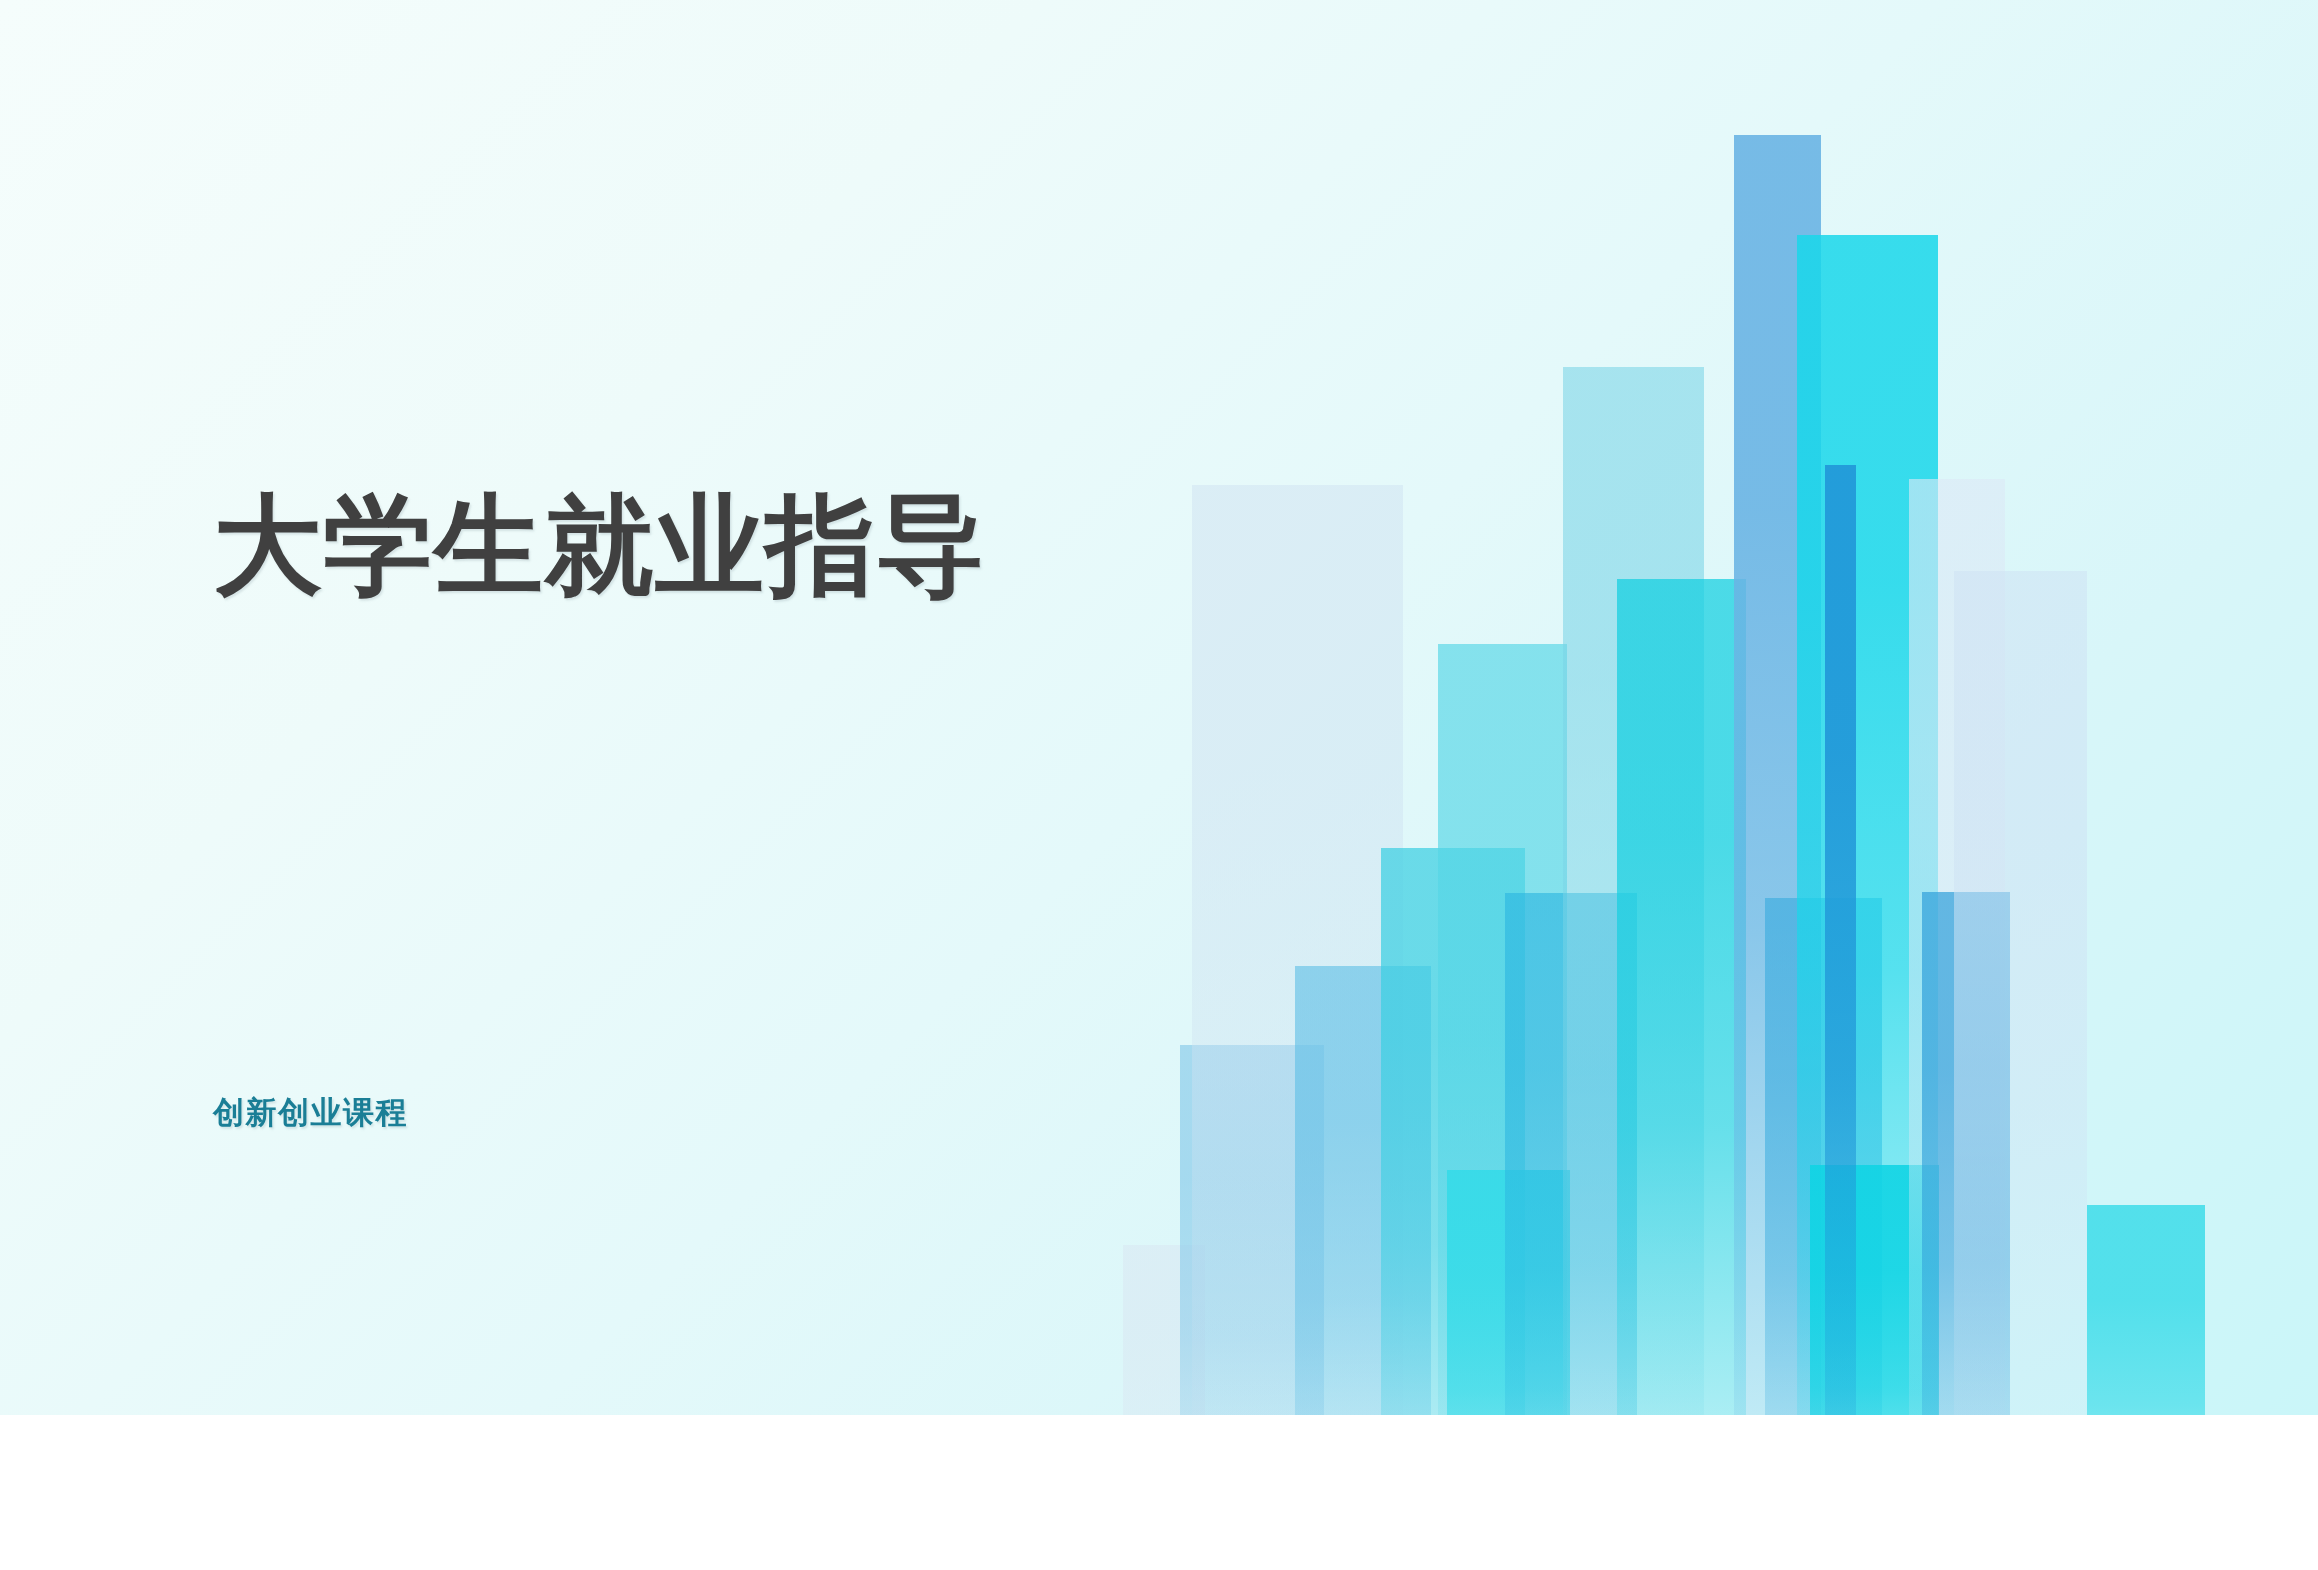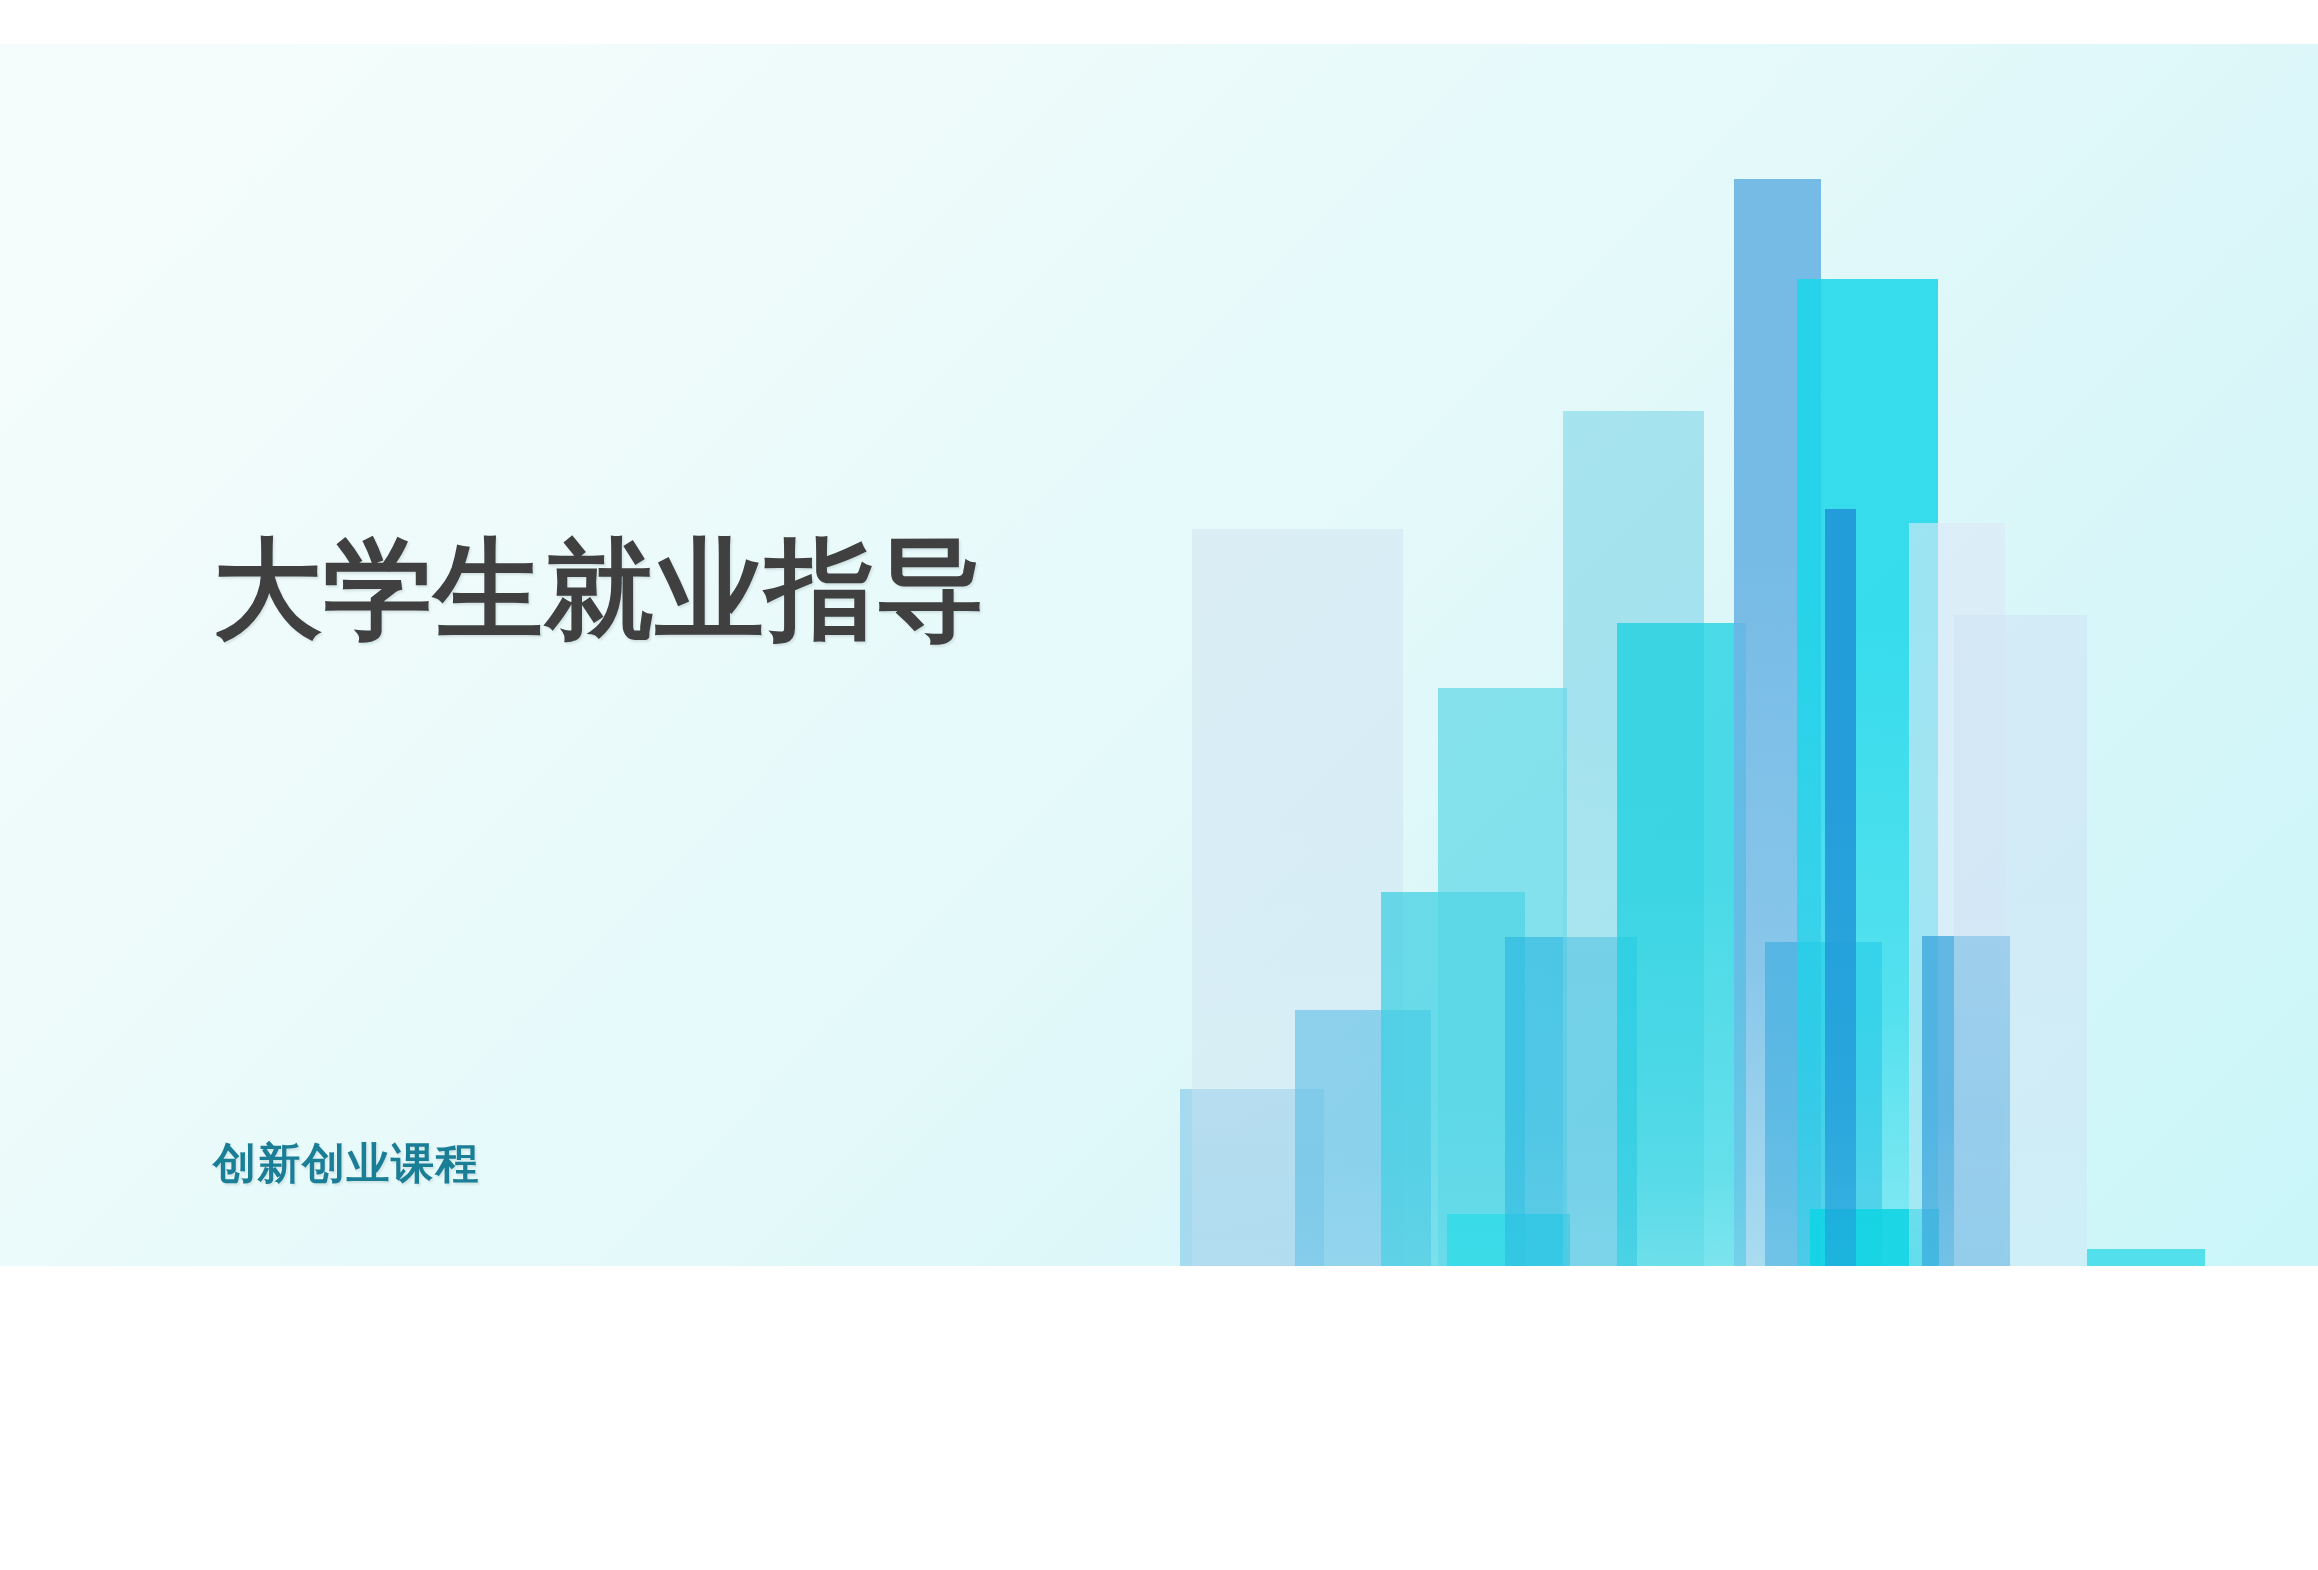--- a/index.html
+++ b/index.html
@@ -3,25 +3,24 @@
 <meta charset="utf-8">
 <style>
   html, body {
     margin: 0;
     padding: 0;
     background: #ffffff;
   }
   #slide {
     position: relative;
     width: 2319px;
-    height: 1222px;
+    height: 1415px;
     overflow: hidden;
     background: linear-gradient(135deg, #f5fdfc 0%, #eefbfa 28%, #e4f9fa 52%, #d8f6f9 74%, #caf6f9 100%);
     font-family: "Liberation Sans", "DejaVu Sans", sans-serif;
-    margin-top: 44px;
   }
 
   
   #graphic {
     position: absolute;
     left: 1107px;
     top: 97px;
     width: 1212px;
     height: 1473px;
     pointer-events: none;
@@ -46,21 +45,21 @@
     letter-spacing: 1.5px;
     color: #404040;
     white-space: nowrap;
     text-shadow: 1.5px 2.2px 2.2px rgba(120,140,150,0.22);
   }
   #page-subtitle {
     position: absolute;
     left: 0;
     top: 615px;
     margin: 0;
-    font-size: 43px;
+    font-size: 31px;
     font-weight: 700;
     letter-spacing: 1.5px;
     line-height: 1.2;
     color: #1a7e96;
     white-space: nowrap;
     text-shadow: 1.5px 2.2px 2.2px rgba(120,150,160,0.22);
   }
 </style>
 </head>
 <body>

